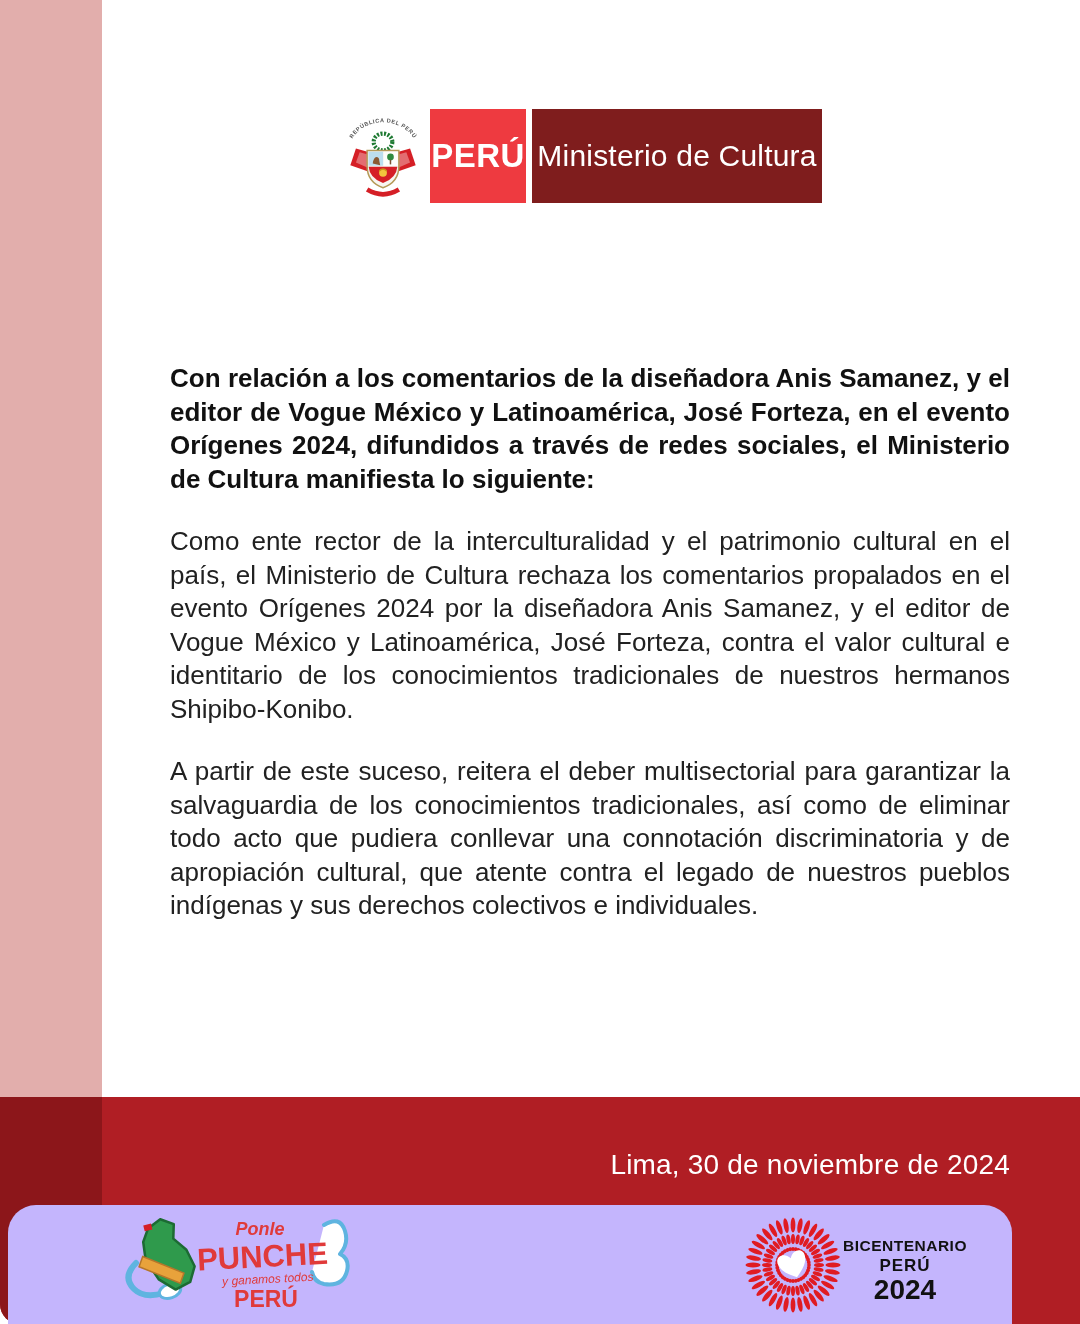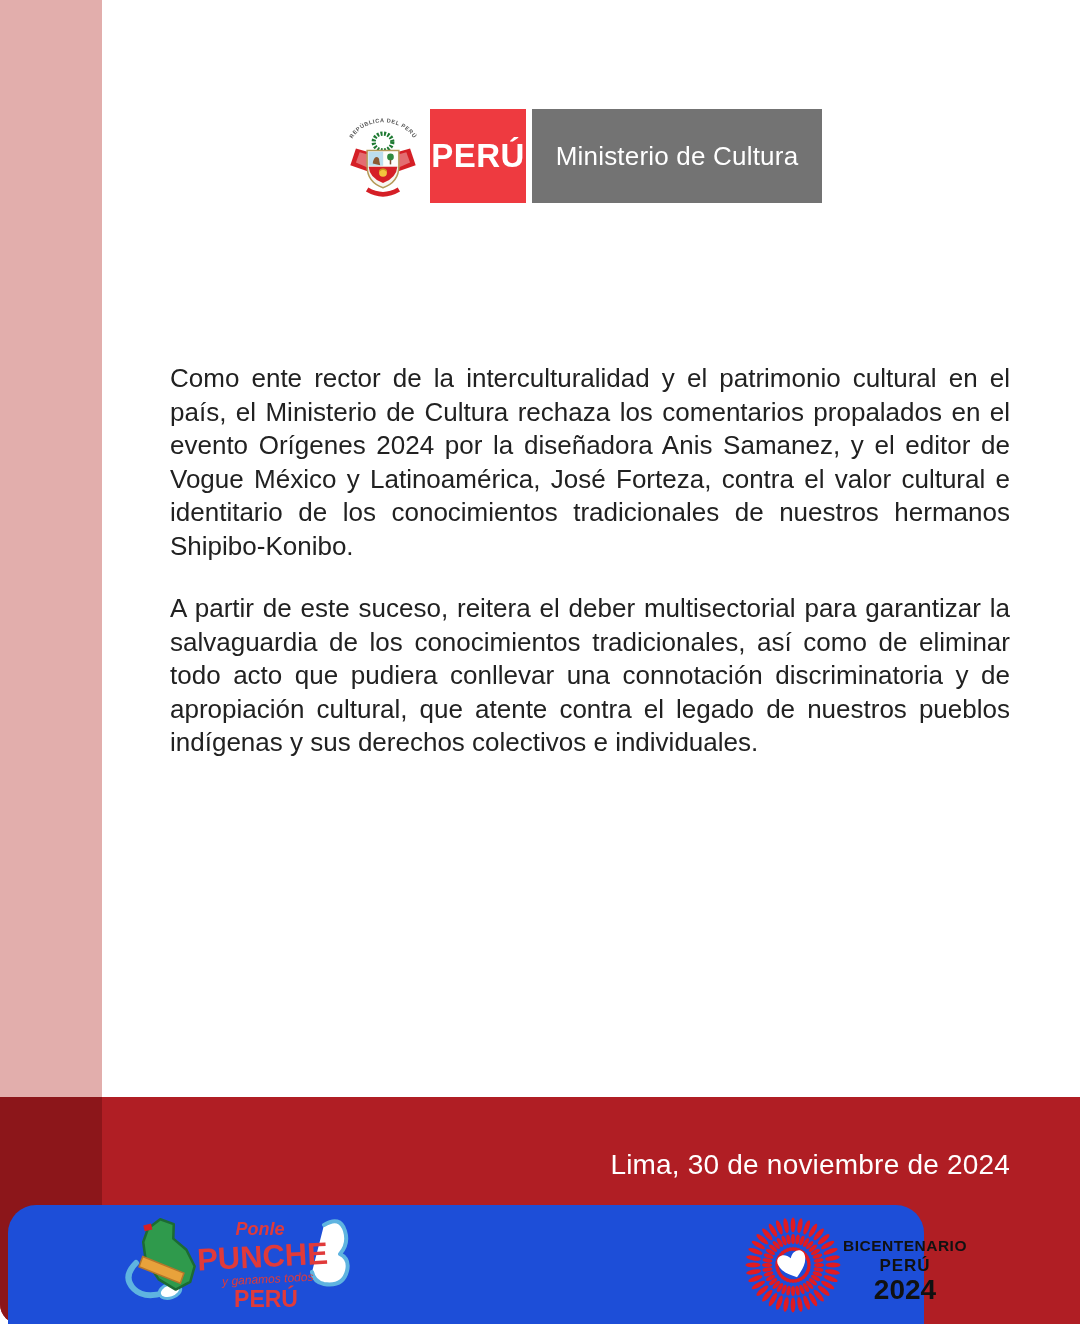--- a/index.html
+++ b/index.html
@@ -15,22 +15,22 @@
 
   
   .escudo { position:absolute; left:341px; top:108px; width:84px; height:96px; }
   .peru-box {
     position:absolute; left:430px; top:109px; width:96px; height:94px;
     background:#ee3a40; display:flex; align-items:center; justify-content:center;
     color:#fff; font-size:33px; font-weight:600; letter-spacing:.5px;
   }
   .ministry-box {
     position:absolute; left:532px; top:109px; width:290px; height:94px;
-    background:#737373; display:flex; align-items:center; justify-content:center;
-    color:#fff; font-size:26px; font-weight:400; letter-spacing:.2px;
+    background:#7f1d1d; display:flex; align-items:center; justify-content:center;
+    color:#fff; font-size:30px; font-weight:400; letter-spacing:.2px;
   }
 
   
   .doc-title {
     position:absolute; left:102px; top:246px; width:908px;
     text-align:center; color:#a6121b; font-size:64px; font-weight:800; letter-spacing:-1px;
   }
 
   
   .body-copy {
@@ -45,22 +45,22 @@
   .bottom-red {
     position:absolute; left:0; top:1097px; width:1080px; height:227px;
     background:#b01e24; border-bottom-left-radius:20px; overflow:hidden; z-index:1;
   }
   .bottom-red .dark-col { position:absolute; left:0; top:0; width:102px; height:100%; background:#8c161a; }
   .dateline {
     position:absolute; right:70px; top:52px;
     color:#ffffff; font-size:28px; font-weight:400; letter-spacing:.2px;
   }
   .footer-panel {
-    position:absolute; left:8px; top:1205px; width:916px; height:119px;
-    background:#1d4ed8; border-radius:28px 28px 0 0; z-index:2;
+    position:absolute; left:8px; top:1205px; width:1004px; height:119px;
+    background:#c4b5fd; border-radius:28px 28px 0 0; z-index:2;
   }
   .logo-ponle { position:absolute; left:110px; top:6px; width:245px; height:110px; }
   .logo-bicentenario { position:absolute; left:725px; top:4px; width:250px; height:112px; }
 </style>
 </head>
 <body>
 
 <div class="page">
 
   <div class="side-strip"></div>
@@ -95,20 +95,21 @@
 
   <div class="peru-box">
     <span>PERÚ</span>
   </div>
   <div class="ministry-box">
     <span>Ministerio de Cultura</span>
   </div>
 
 
   <main class="body-copy">
+    <p class="lead">Con relación a los comentarios de la diseñadora Anis Samanez, y el editor de Vogue México y Latinoamérica, José Forteza, en el evento Orígenes 2024, difundidos a través de redes sociales, el Ministerio de Cultura manifiesta lo siguiente:</p>
     <p>Como ente rector de la interculturalidad y el patrimonio cultural en el país, el Ministerio de Cultura rechaza los comentarios propalados en el evento Orígenes 2024 por la diseñadora Anis Samanez, y el editor de Vogue México y Latinoamérica, José Forteza, contra el valor cultural e identitario de los conocimientos tradicionales de nuestros hermanos Shipibo-Konibo.</p>
     <p>A partir de este suceso, reitera el deber multisectorial para garantizar la salvaguardia de los conocimientos tradicionales, así como de eliminar todo acto que pudiera conllevar una connotación discriminatoria y de apropiación cultural, que atente contra el legado de nuestros pueblos indígenas y sus derechos colectivos e individuales.</p>
   </main>
 
   <div class="bottom-red">
     <div class="dark-col"></div>
     <div class="dateline">Lima, 30 de noviembre de 2024</div>
   </div>
 
   <div class="footer-panel">

